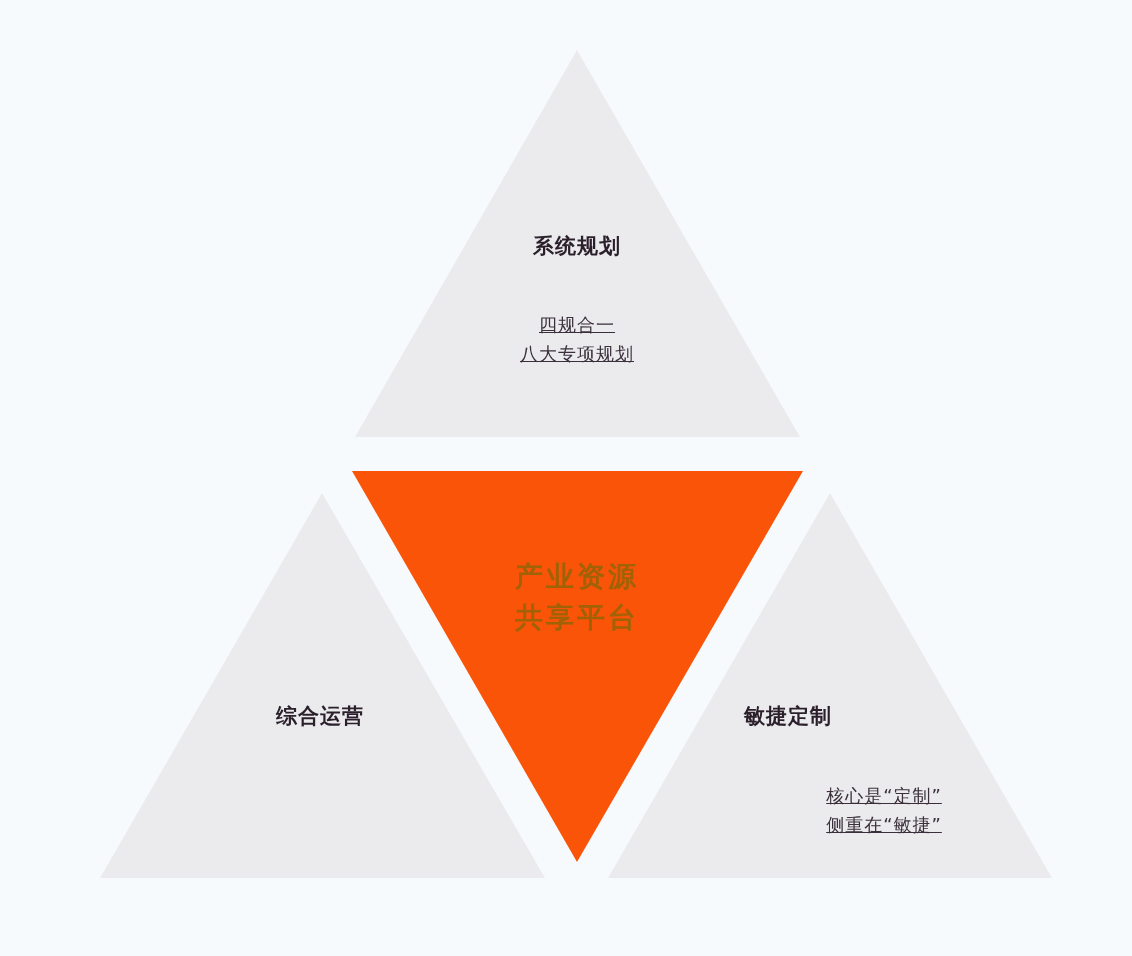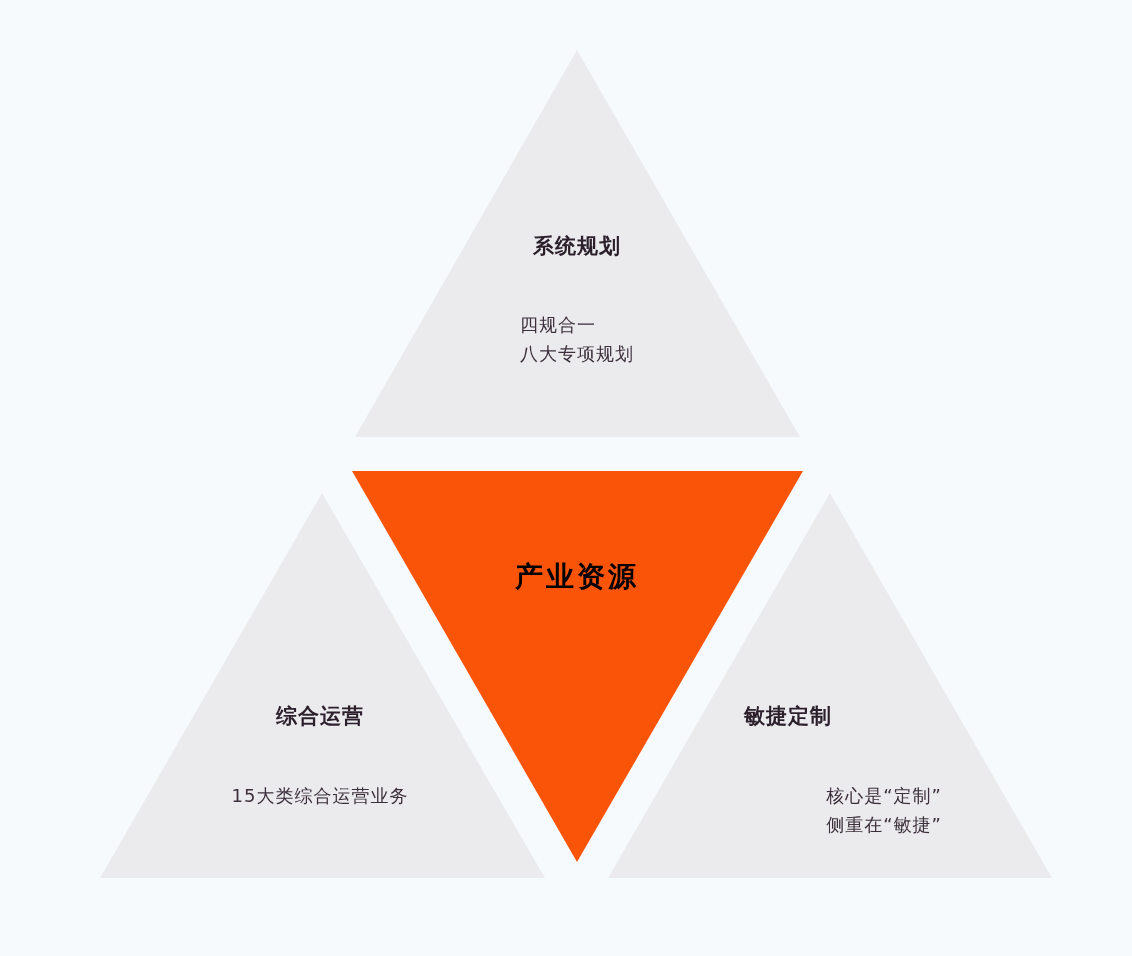--- a/index.html
+++ b/index.html
@@ -16,40 +16,41 @@
     }
     #diagram-svg {
       position: absolute;
       left: 0;
       top: 0;
       width: 1132px;
       height: 956px;
     }
     .label {
       position: absolute;
-      text-align: left;
+      text-align: center;
       white-space: nowrap;
       transform: translateX(-50%);
     }
     .title {
       font-size: 21px;
       font-weight: bold;
       color: #2a1f2a;
       letter-spacing: 1px;
     }
     .desc {
       font-size: 18px;
       color: #3a2f3a;
       line-height: 29px;
       letter-spacing: 1px;
+      text-decoration: underline;
     }
     .center-title {
       font-size: 28px;
       font-weight: bold;
-      color: #000000;
+      color: #a16207;
       line-height: 41px;
       letter-spacing: 3px;
     }
   </style>
 </head>
 <body>
 
 <svg id="diagram-svg" viewBox="0 0 1132 956" xmlns="http://www.w3.org/2000/svg">
   <polygon points="577,50 800,437 355,437" fill="#ebebee"></polygon>
   <polygon points="322,493 545,878 100,878" fill="#ebebee"></polygon>
@@ -58,24 +59,24 @@
 </svg>
 
 <div class="label title" style="left:577px; top:232px;">系统规划</div>
 <div class="label desc" style="left:577px; top:310px;">
   <div>四规合一</div>
   <div>八大专项规划</div>
 </div>
 
 <div class="label center-title" style="left:577px; top:556px;">
   <div>产业资源</div>
+  <div>共享平台</div>
 </div>
 
 <div class="label title" style="left:320px; top:702px;font-family:Liberation Serif, serif;">综合运营</div>
 <div class="label desc" style="left:320px; top:781px;">
-  <div>15大类综合运营业务</div>
 </div>
 
 <div class="label title" style="left:788px; top:702px;">敏捷定制</div>
 <div class="label desc" style="left:884px; top:781px;">
   <div>核心是“定制”</div>
   <div>侧重在“敏捷”</div>
 </div>
 
 </body></html>

